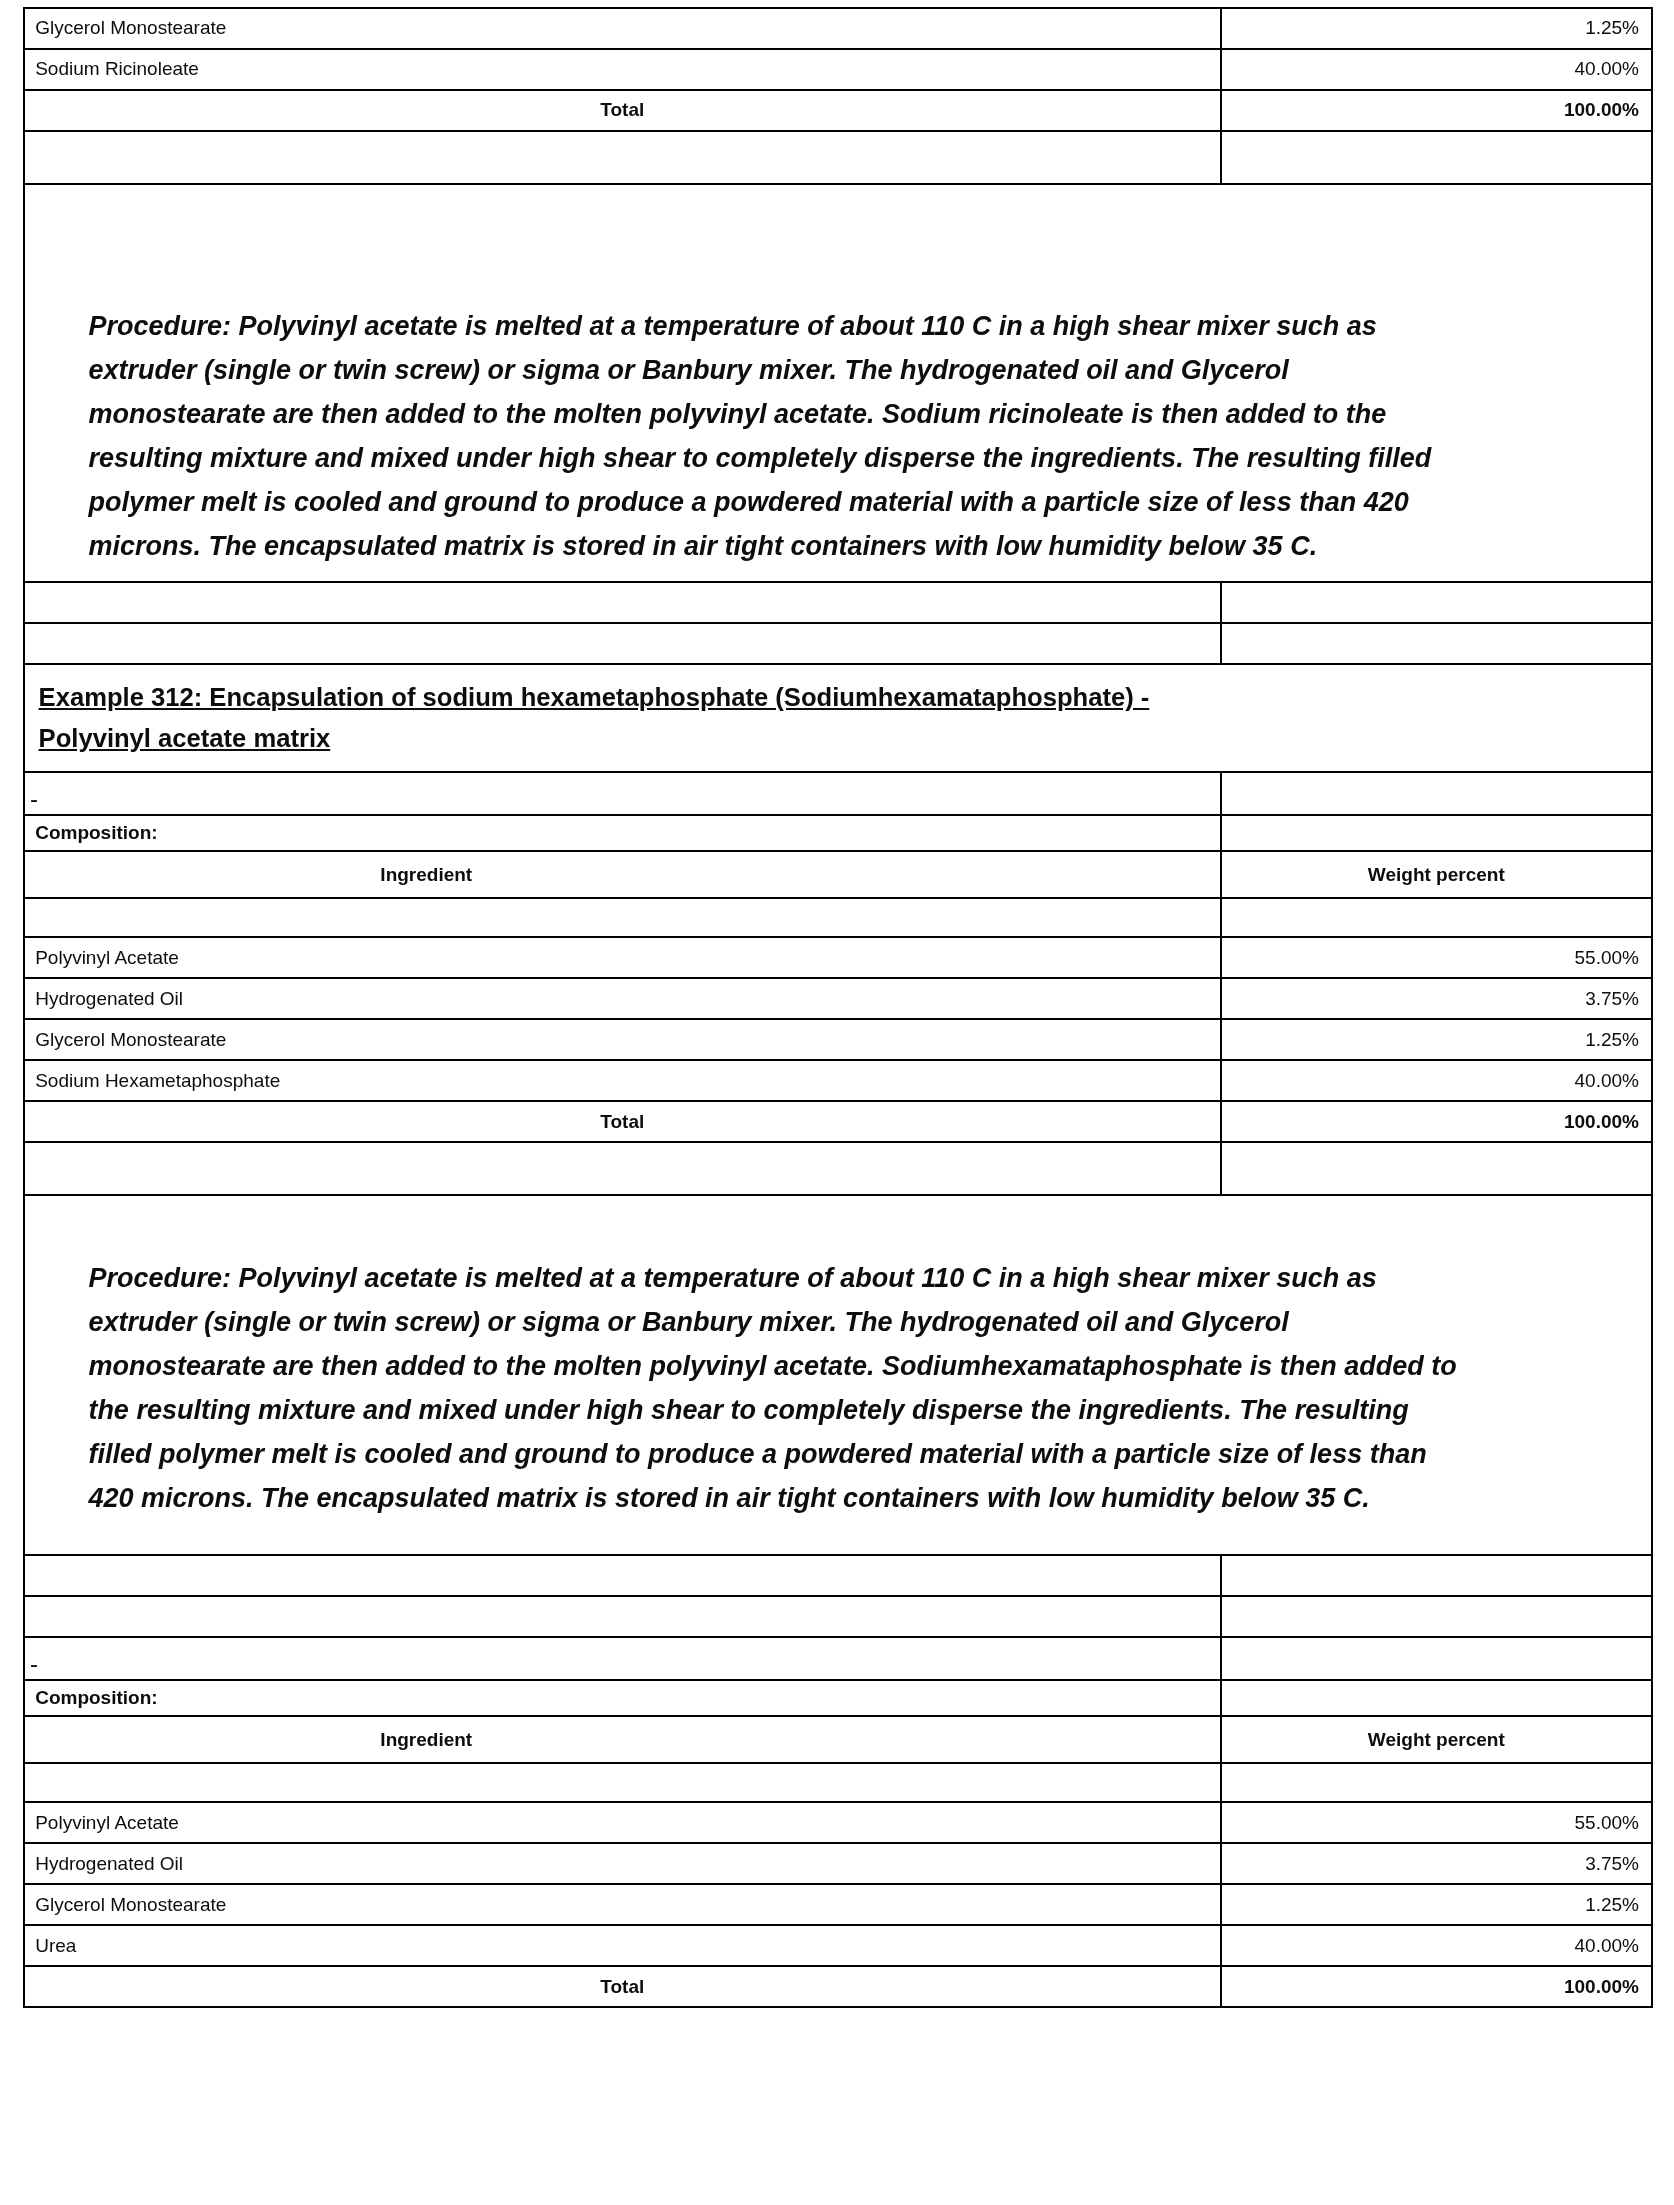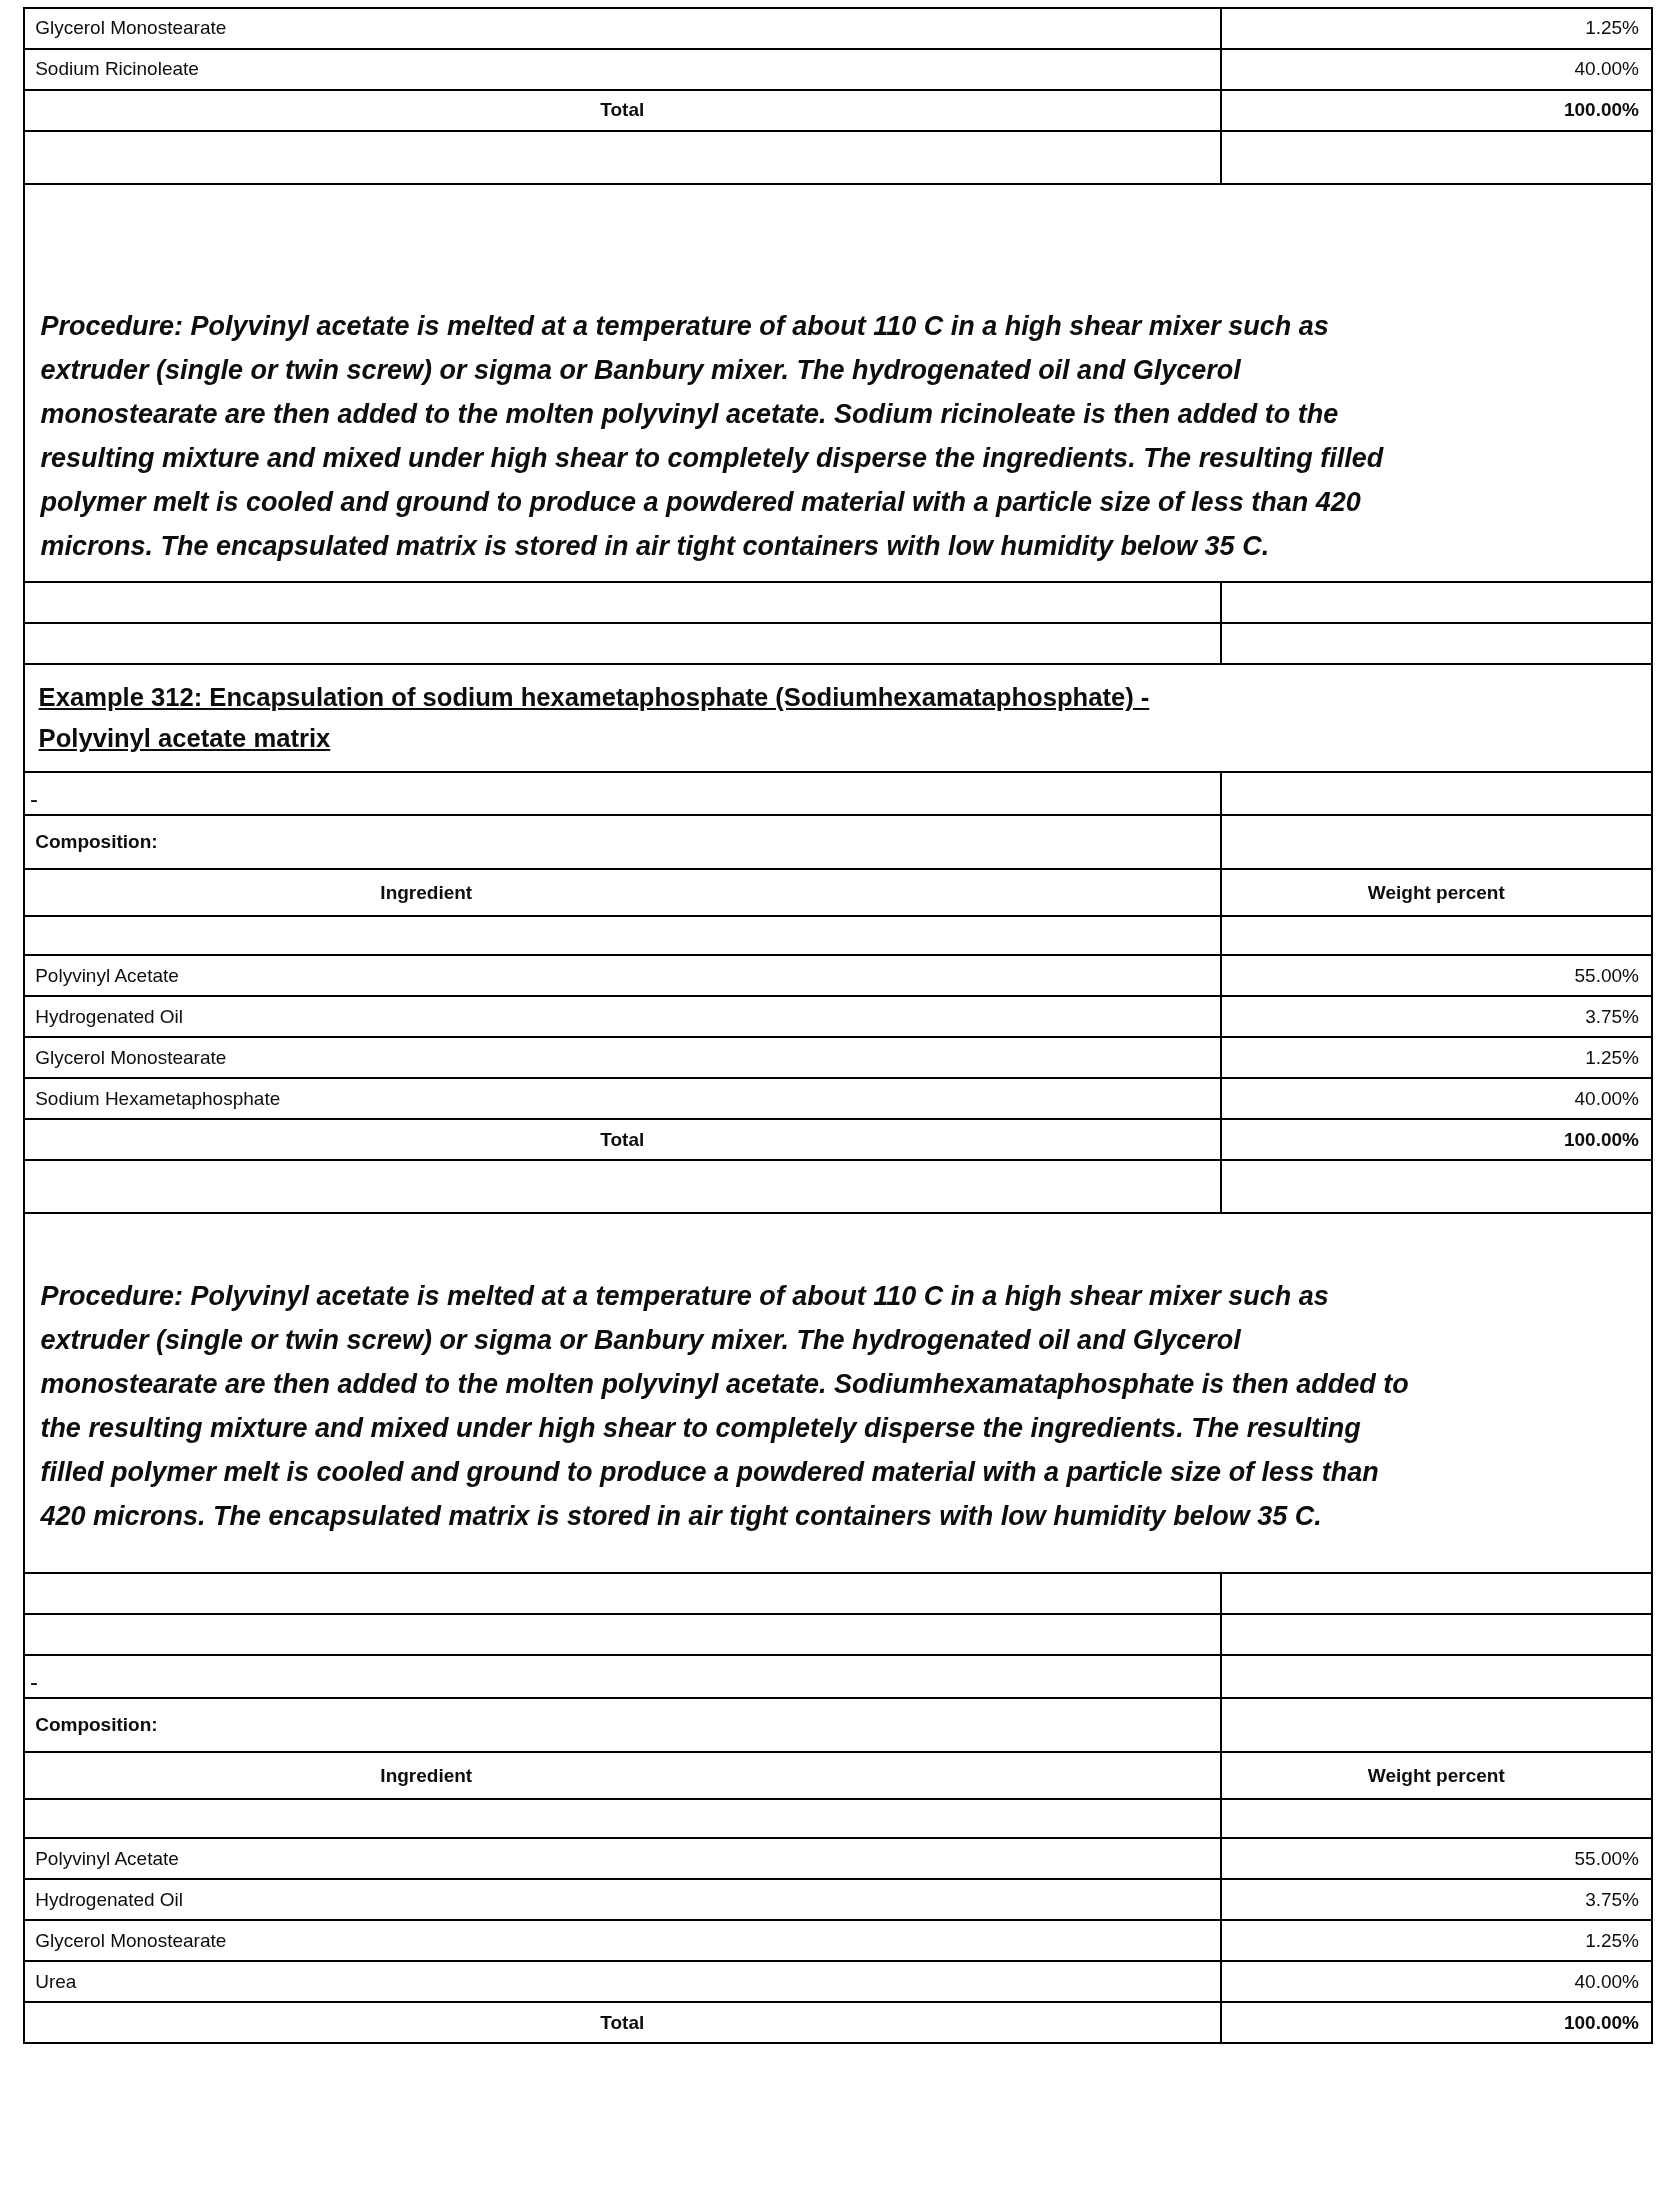--- a/index.html
+++ b/index.html
@@ -30,27 +30,27 @@
   .row-empty-sm td    { height:39px; }
   .row-empty-tall td  { height:53px; }
 
   .proc-cell {
     font-weight:bold; font-style:italic;
     font-size:27px; line-height:44px;
     padding:119px 20.5px 13.6px 15.4px;
     vertical-align:top;
   }
   .proc-cell.proc2 { padding:60px 20.5px 34px 15.4px; }
-  .proc-text { display:block; max-width:1373px; }
+  .proc-text { display:block; max-width:1373px;margin-left:48px; }
 
   .heading-cell { padding:12px 13.6px; font-weight:bold; font-size:25.6px; line-height:41px; }
   .heading-cell .u { text-decoration:underline; }
 
   .dash-cell { padding:1.7px 5.1px; height:43px; font-size:24px; vertical-align:bottom; }
-  .comp-cell { padding:3.4px 10.2px; height:54px; font-weight:bold; }
+  .comp-cell { padding:3.4px 10.2px; height:36px; font-weight:bold; }
 
   .hdr-ing { font-weight:bold; text-align:center; padding-right:392px; height:47px; }
   .hdr-wt  { font-weight:bold; text-align:center; height:47px; }
 </style>
 </head>
 <body>
 
 <div class="sheet">
   <table>
     <colgroup>

